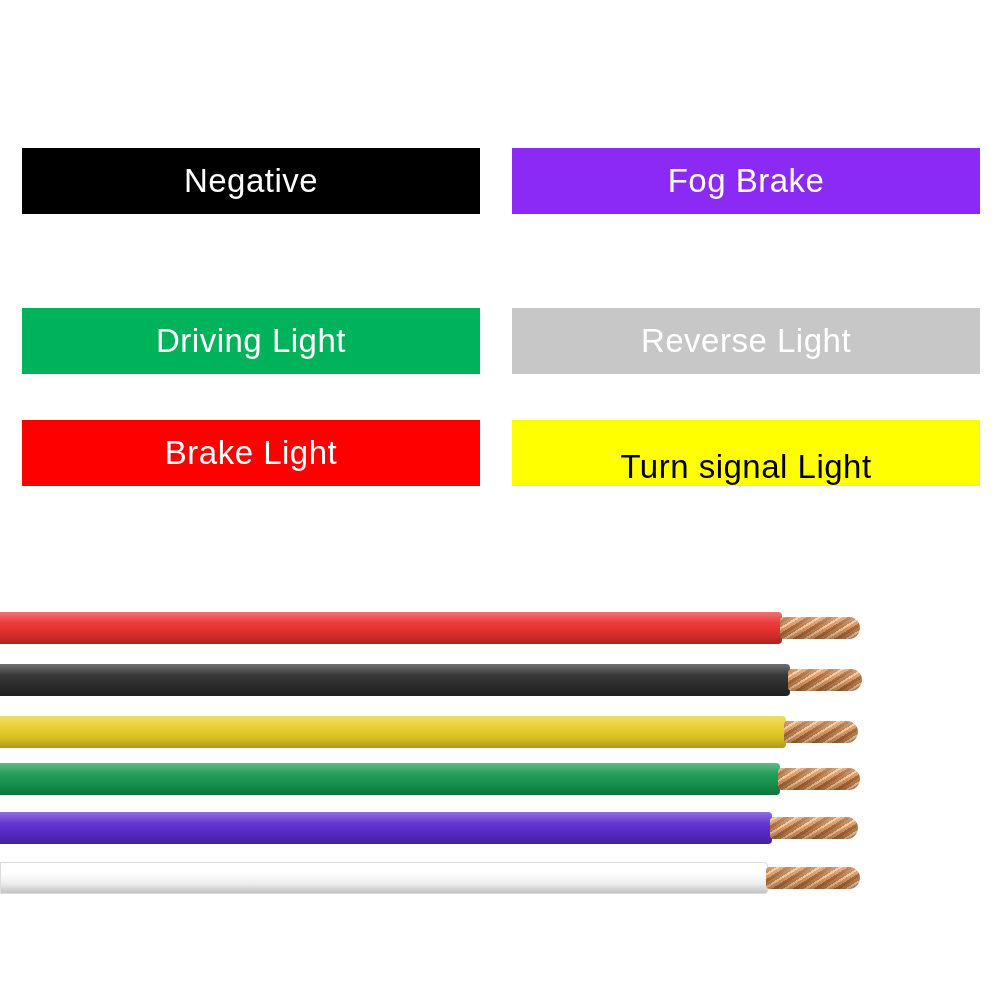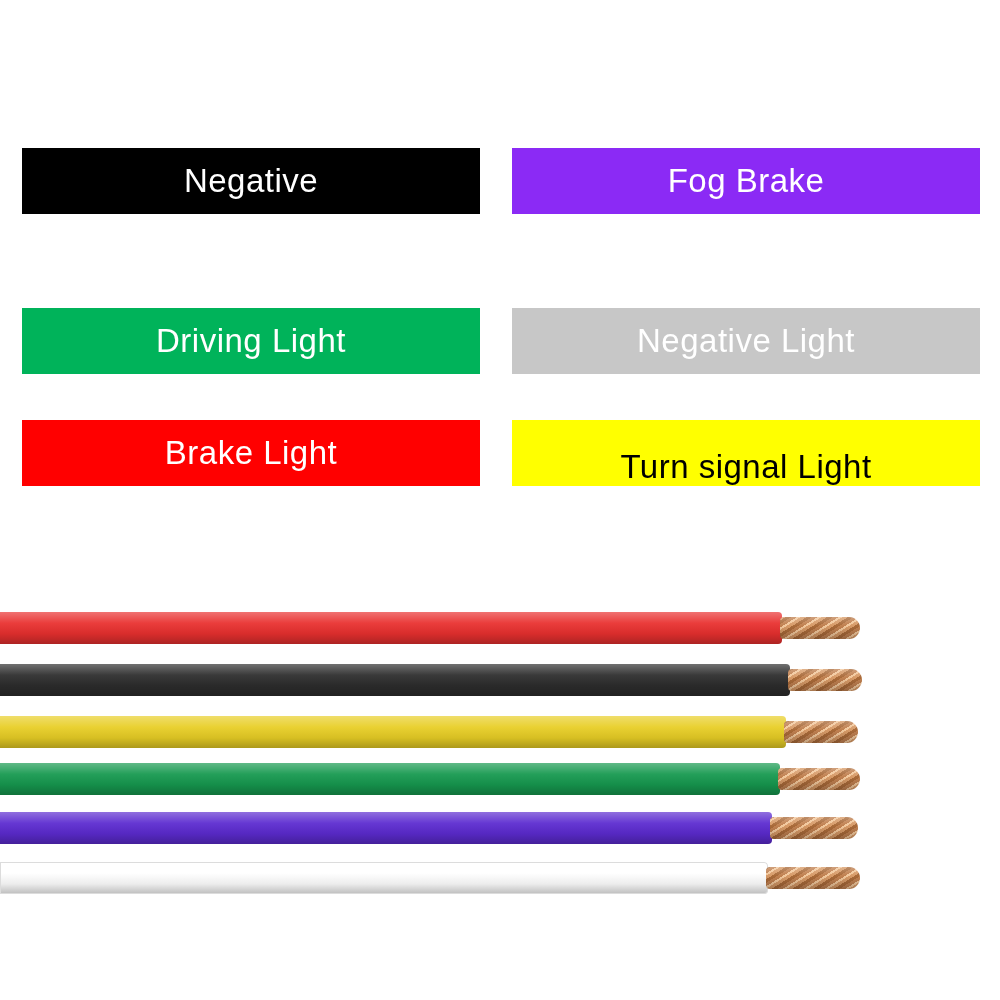--- a/index.html
+++ b/index.html
@@ -73,21 +73,21 @@
     <div class="bar r0 c0" style="background-color: rgb(0, 0, 0); color: rgb(255, 255, 255);">
       <span>Negative</span>
     </div>
     <div class="bar r0 c1" style="background-color: rgb(139, 42, 245); color: rgb(255, 255, 255);">
       <span>Fog Brake</span>
     </div>
     <div class="bar r1 c0" style="background-color: rgb(0, 179, 90); color: rgb(255, 255, 255);">
       <span>Driving Light</span>
     </div>
     <div class="bar r1 c1" style="background-color: rgb(199, 199, 199); color: rgb(255, 255, 255);">
-      <span>Negative Light</span>
+      <span>Reverse Light</span>
     </div>
     <div class="bar r2 c0" style="background-color: rgb(255, 0, 0); color: rgb(255, 255, 255); align-items: center;">
       <span>Brake Light</span>
     </div>
     <div class="bar r2 c1" style="background-color: rgb(255, 255, 0); color: rgb(0, 0, 0); align-items: flex-end;">
       <span>Turn signal Light</span>
     </div>
   </div>
 
   <div class="wires">

